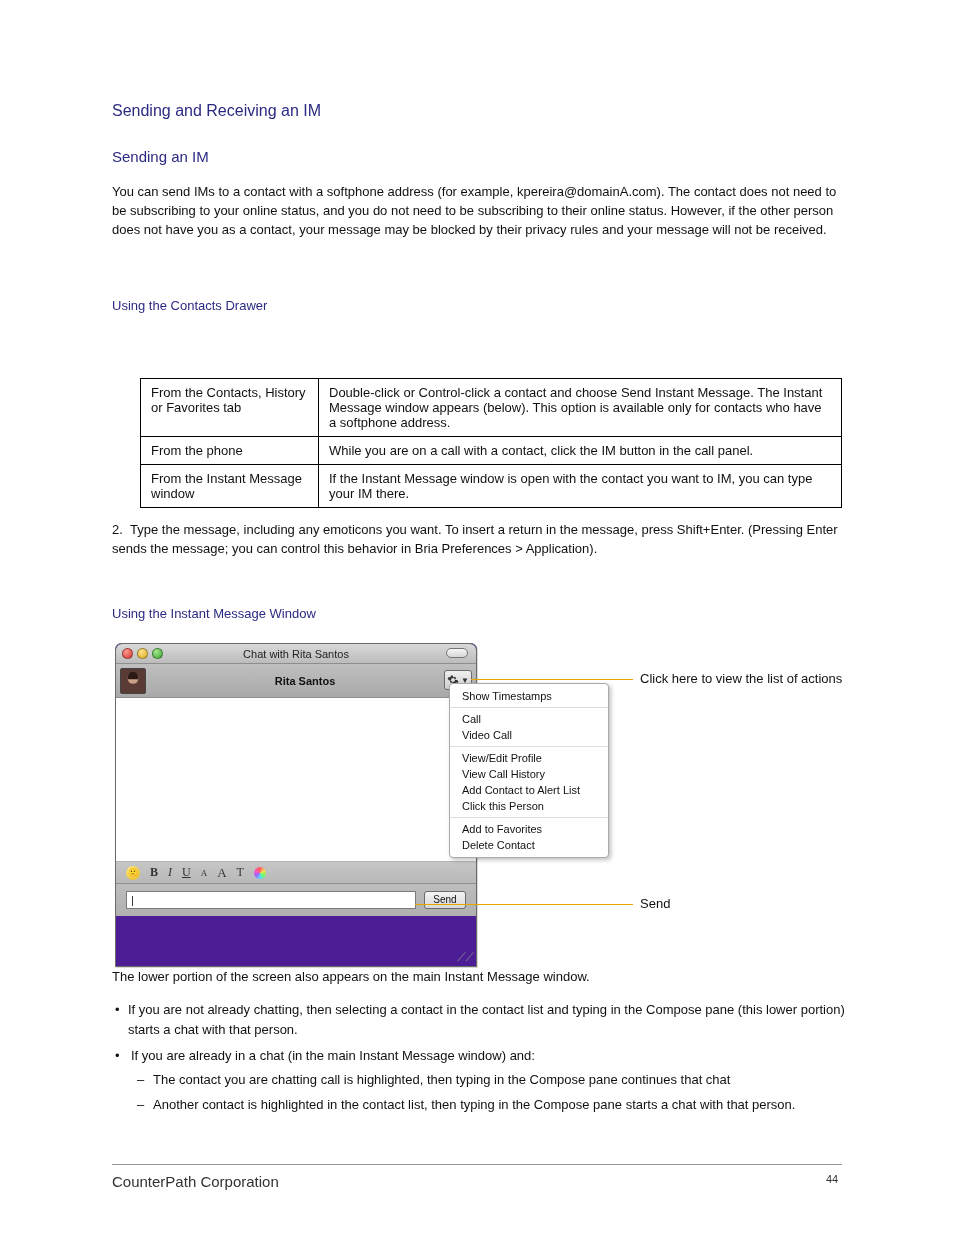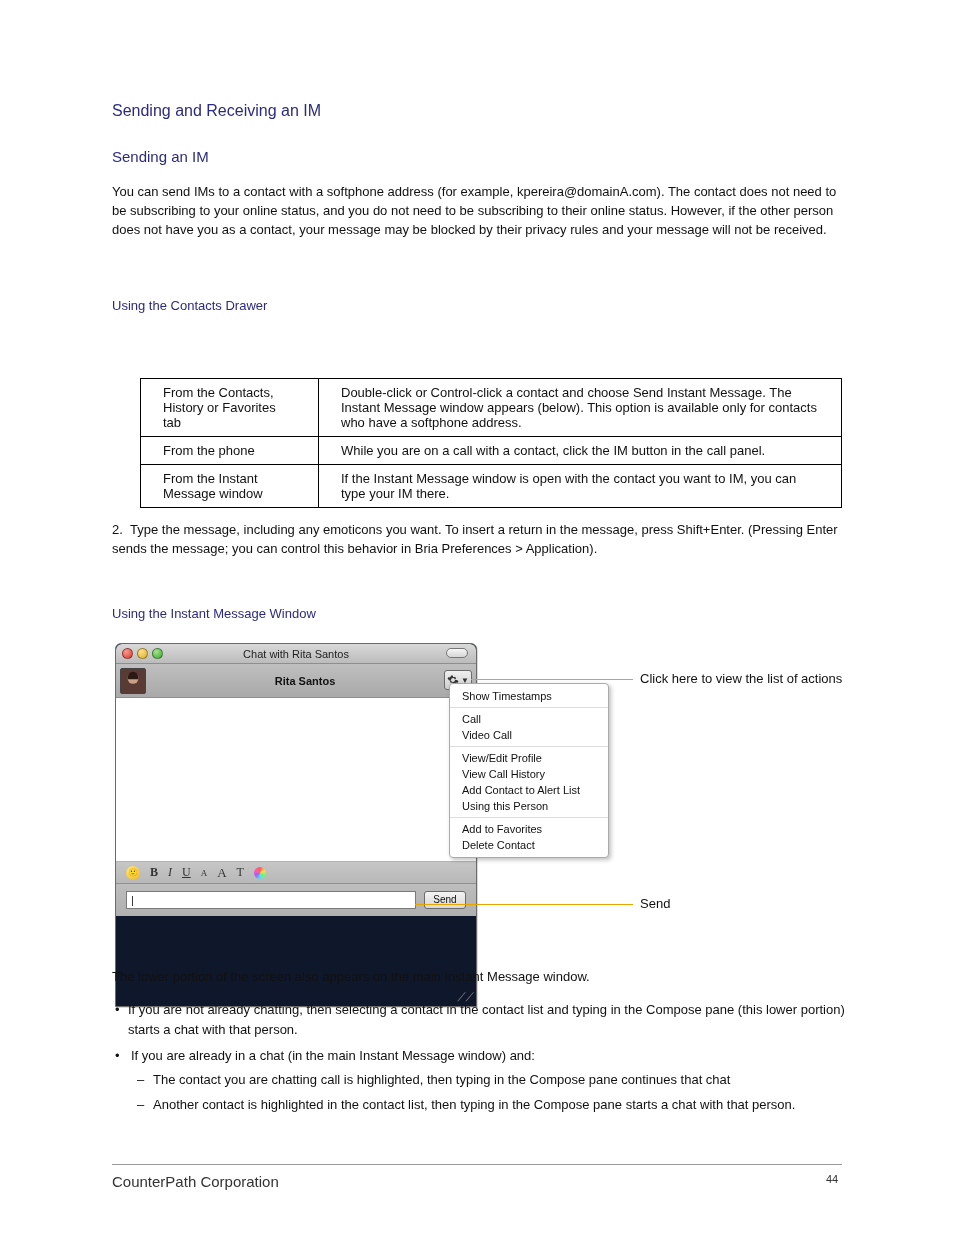--- a/index.html
+++ b/index.html
@@ -10,27 +10,27 @@
   .h2 { font-size: 16px; color: #2b2a82; position: absolute; }
   .h3 { font-size: 15px; color: #2b2a82; position: absolute; }
   .h4 { font-size: 13px; color: #2b2a82; position: absolute; }
   .body { font-size: 13px; line-height: 1.45; position: absolute; }
   .footer-rule { position: absolute; left: 112px; width: 730px; height: 1px; background: #999; }
   .footer-left { font-size: 15px; color: #333; position: absolute; }
   .footer-right { font-size: 11px; color: #333; position: absolute; }
 
   
   table.steps { border-collapse: collapse; position: absolute; left: 140px; top: 378px; width: 702px; font-size: 13px; }
-  table.steps td { border: 1px solid #000; padding: 6px 22px; vertical-align: top; }
+  table.steps td { border: 1px solid #000; padding: 6px 10px; vertical-align: top; }
   table.steps td.k { width: 178px; }
 
   
-  .chatwin { position: absolute; left: 115px; top: 643px; width: 362px; height: 364px;
+  .chatwin { position: absolute; left: 115px; top: 643px; width: 362px; height: 324px;
              border: 1px solid #6b6b6b; border-top-left-radius: 6px; border-top-right-radius: 6px;
-             background: #0f172a; box-shadow: 1px 1px 0 rgba(0,0,0,.15); }
+             background: #4c1d95; box-shadow: 1px 1px 0 rgba(0,0,0,.15); }
   .titlebar { height: 20px; background: linear-gradient(#d9d9d9, #bcbcbc); border-bottom: 1px solid #8e8e8e;
               border-top-left-radius: 6px; border-top-right-radius: 6px;
               display: flex; align-items: center; position: relative; }
   .traffic { display: flex; gap: 4px; margin-left: 6px; }
   .tl { width: 11px; height: 11px; border-radius: 50%; border: 1px solid rgba(0,0,0,.35); }
   .tl.red { background: radial-gradient(circle at 35% 30%, #ff9a92, #d4362b); }
   .tl.yel { background: radial-gradient(circle at 35% 30%, #ffe08a, #dcae1f); }
   .tl.grn { background: radial-gradient(circle at 35% 30%, #a6e48f, #3aa92c); }
   .titlebar .title { position: absolute; left: 0; right: 0; text-align: center; font-size: 11px; color: #222; }
   .pill { position: absolute; right: 8px; top: 4px; width: 22px; height: 10px; border: 1px solid #777; border-radius: 6px;
@@ -175,21 +175,21 @@
 
 <div class="menu">
   <div class="mi">Show Timestamps</div>
   <div class="sep"></div>
   <div class="mi">Call</div>
   <div class="mi">Video Call</div>
   <div class="sep"></div>
   <div class="mi">View/Edit Profile</div>
   <div class="mi">View Call History</div>
   <div class="mi">Add Contact to Alert List</div>
-  <div class="mi">Using this Person</div>
+  <div class="mi">Click this Person</div>
   <div class="sep"></div>
   <div class="mi">Add to Favorites</div>
   <div class="mi">Delete Contact</div>
 </div>
 
 <div class="callout" style="left:471px; top:679px; width:162px;"></div>
 <div class="callout-text" style="left:640px; top:671px;">Click here to view the list of actions</div>
 
 <div class="callout" style="left:415px; top:904px; width:218px;"></div>
 <div class="callout-text" style="left:640px; top:896px;">Send</div>

